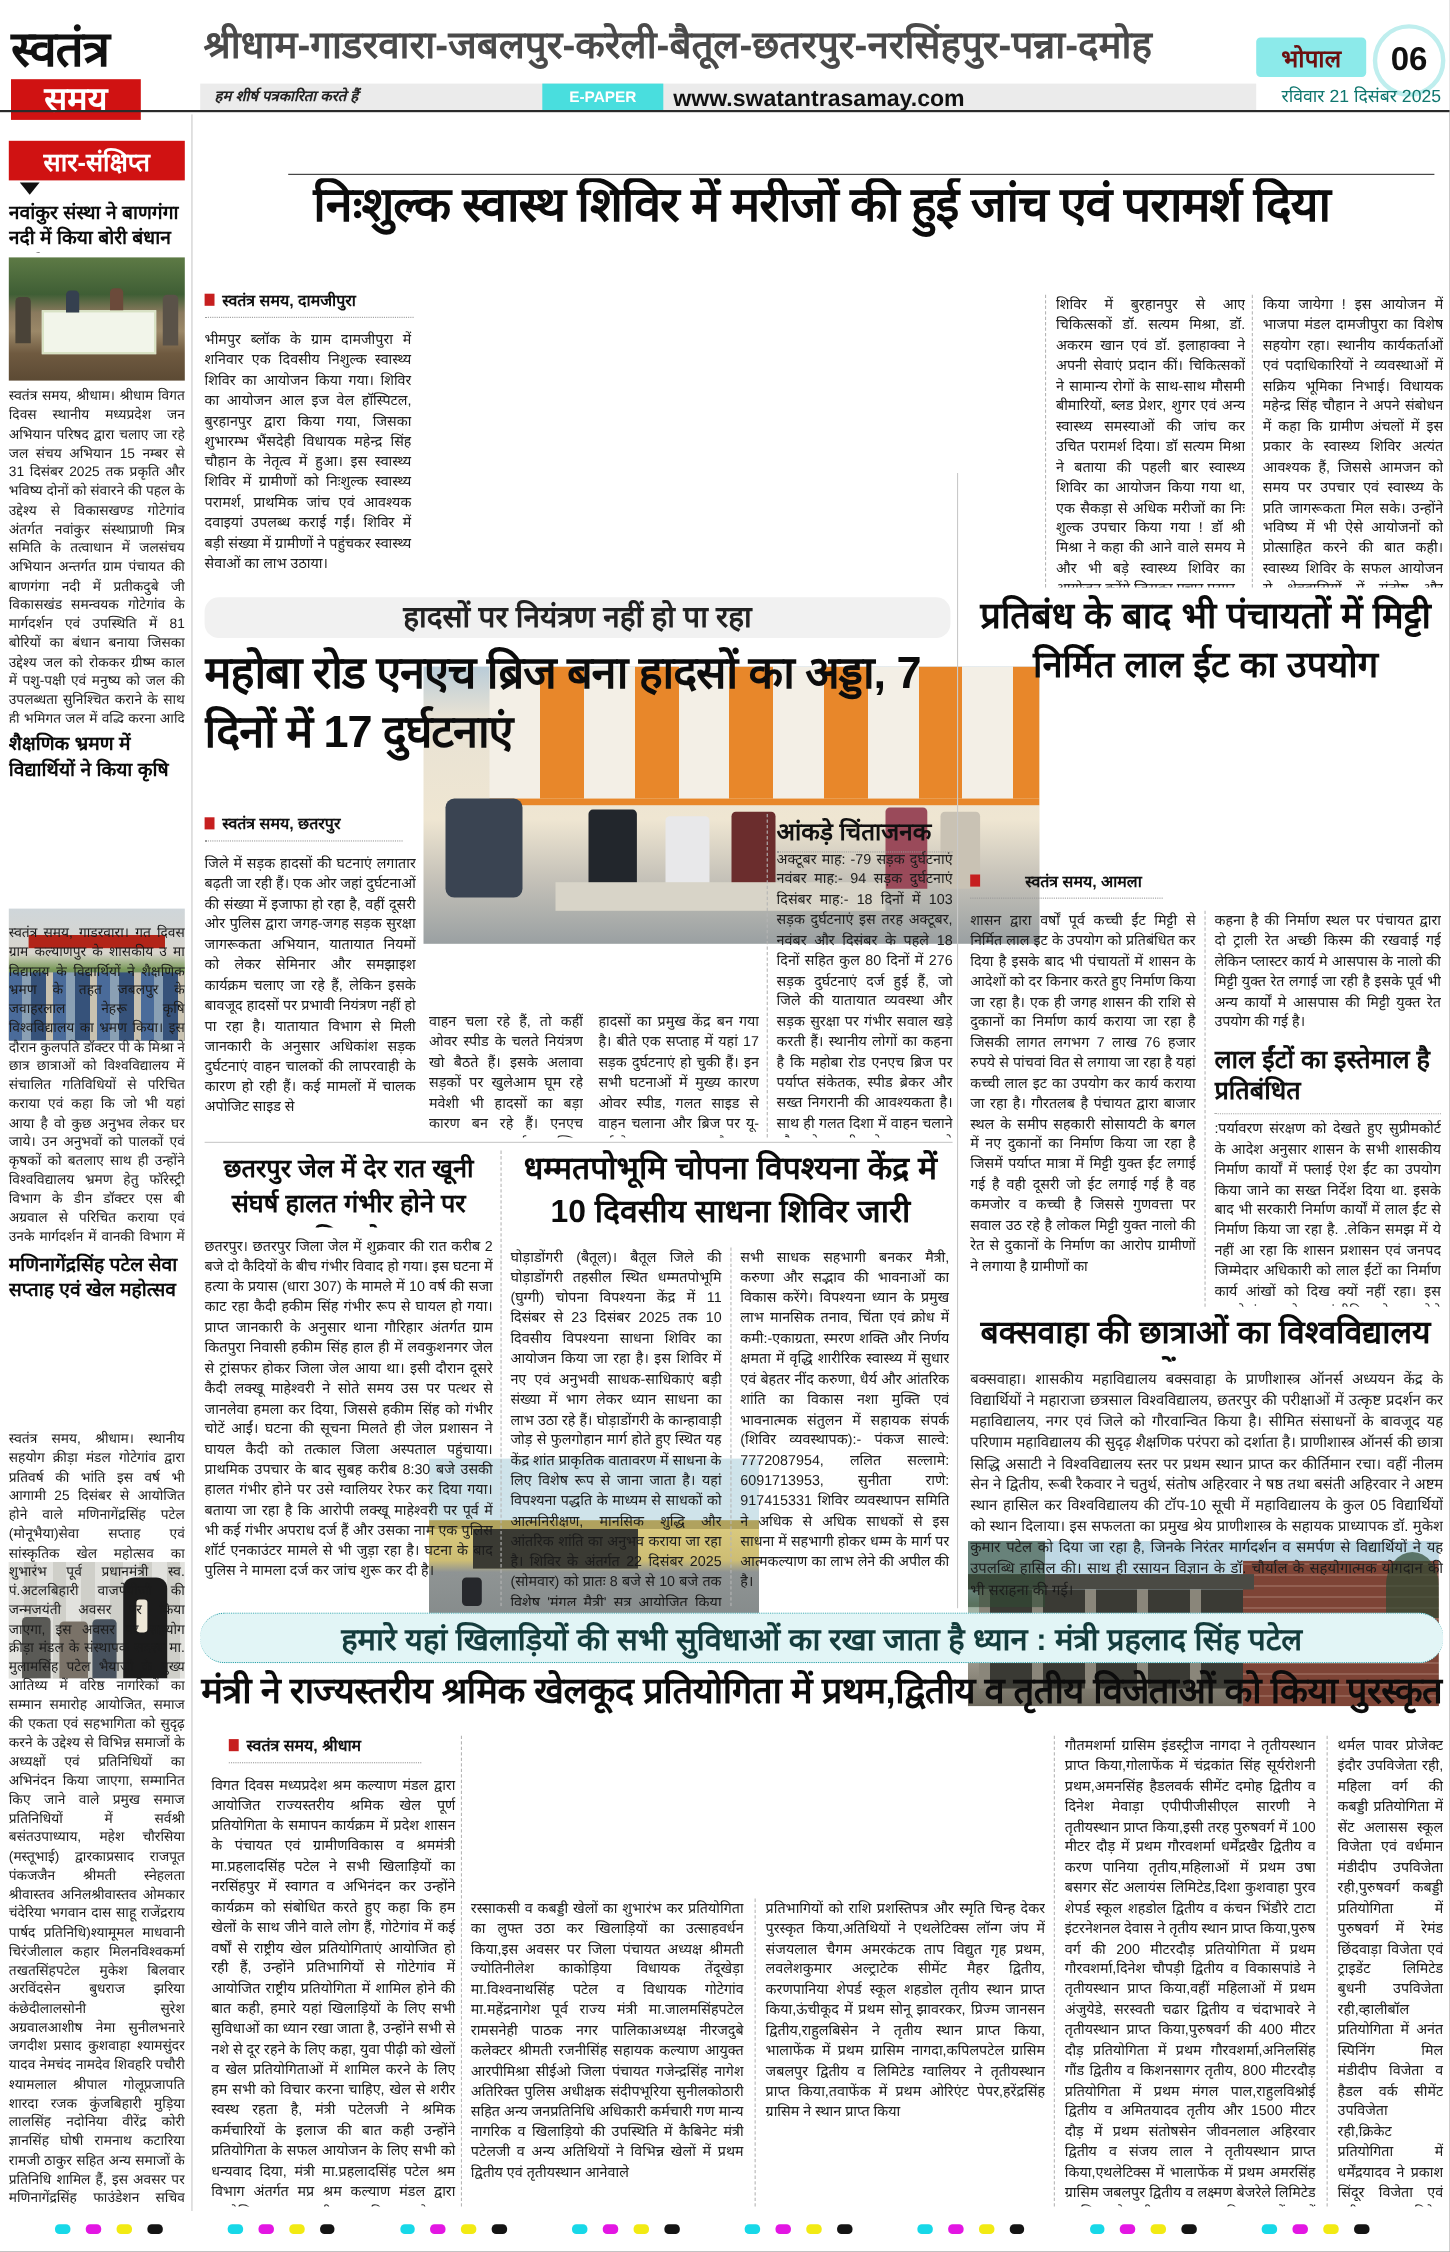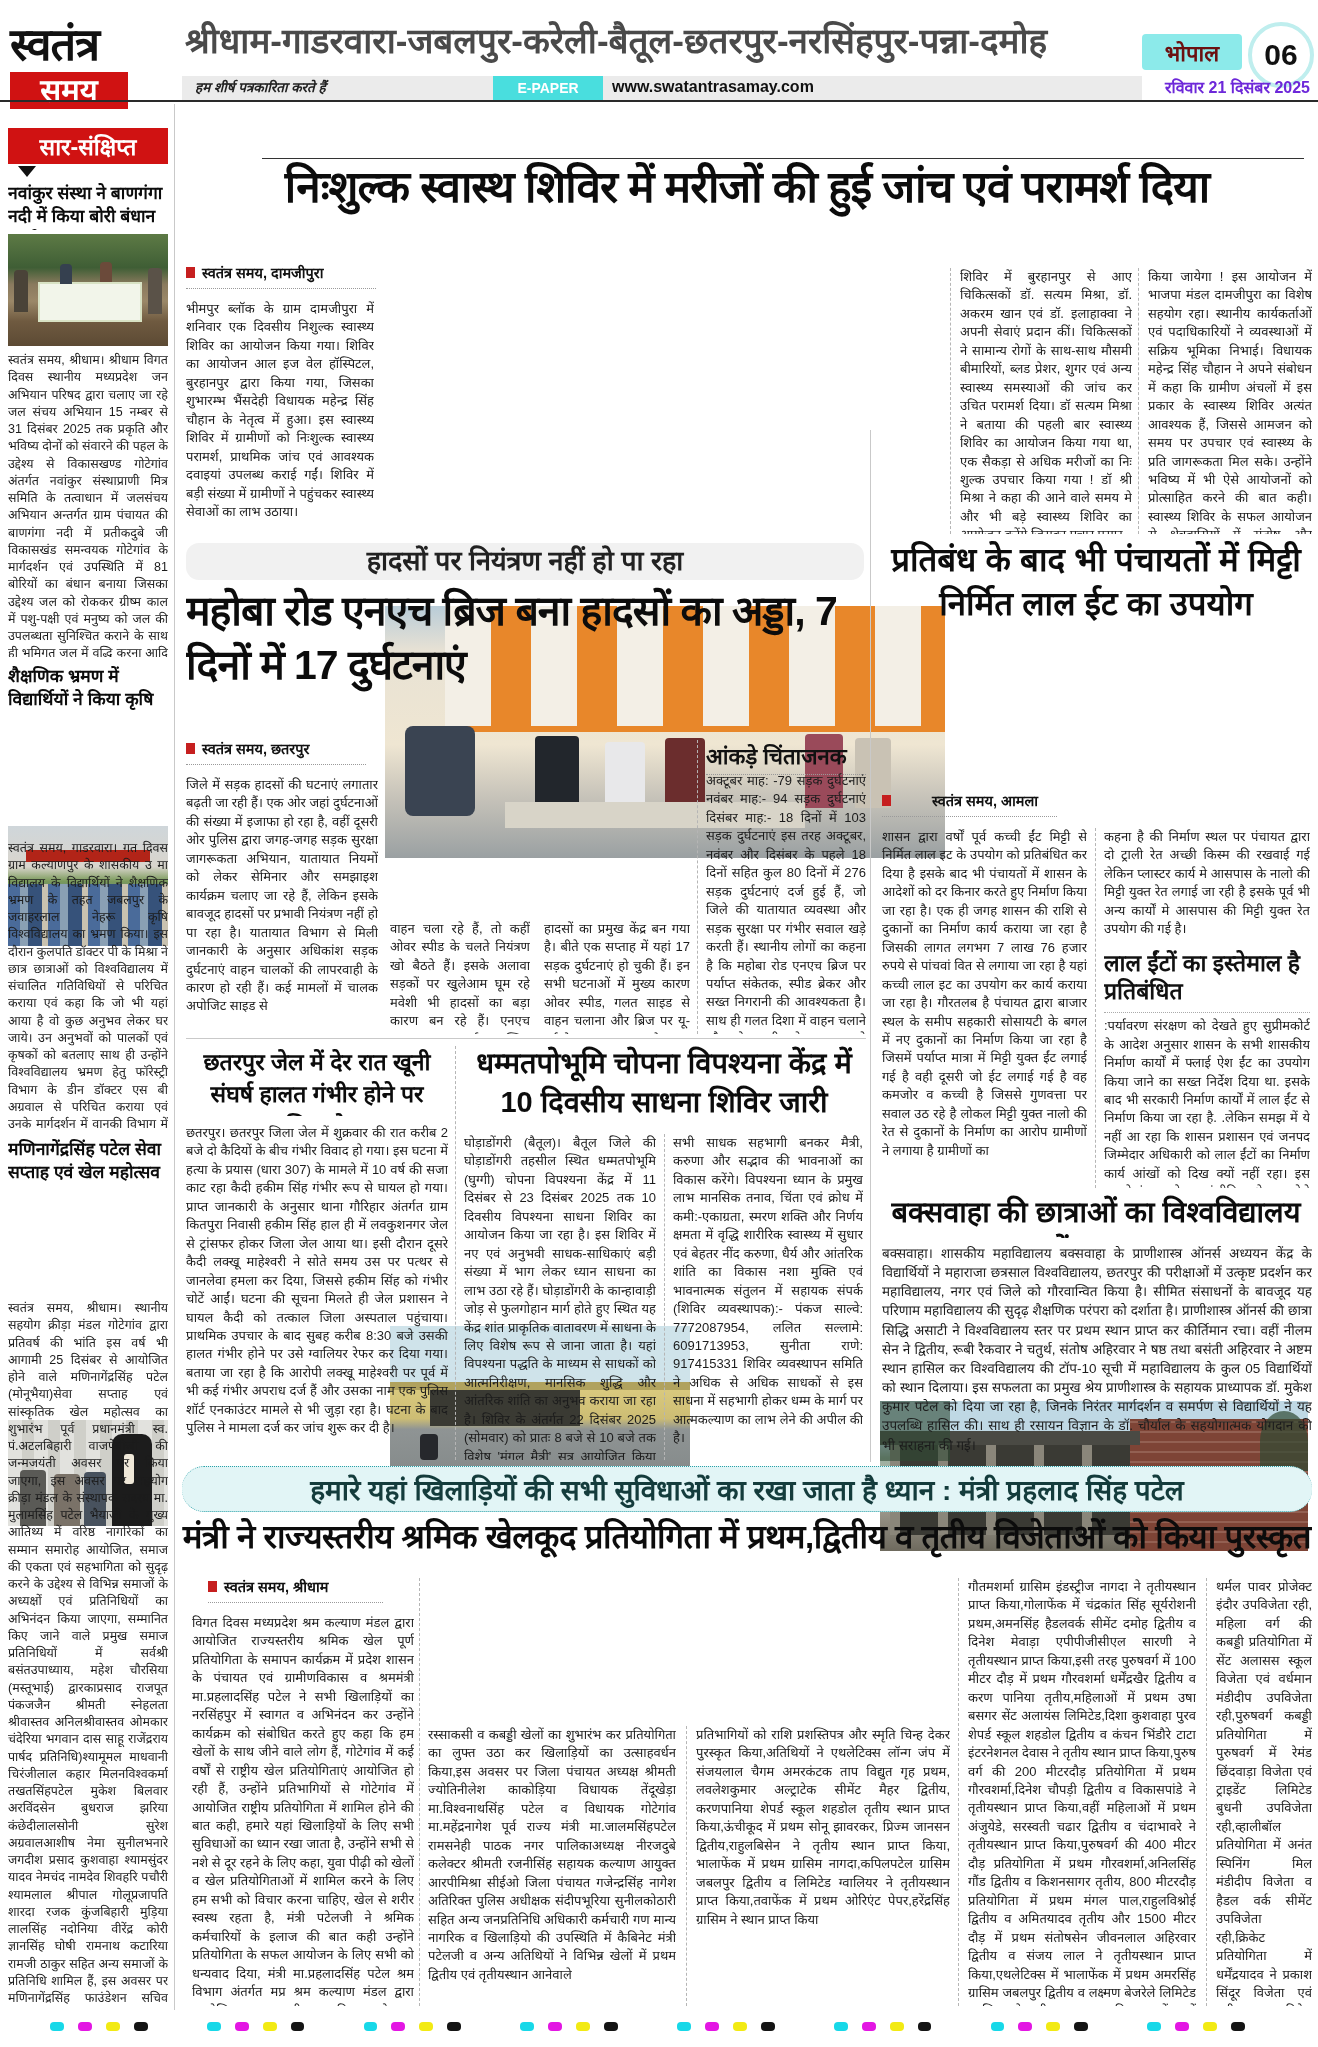--- a/index.html
+++ b/index.html
@@ -33,22 +33,22 @@
     <div class="abs" style="left:10px;top:20px;width:165px;height:96px;">
       <div style="font-size:45px;font-weight:800;color:#111;line-height:1.1;letter-spacing:-1px;">स्वतंत्र</div>
       <div style="margin-top:2px;width:118px;background:#d01212;color:#fff;font-size:31px;font-weight:800;text-align:center;line-height:1.15;padding:1px 0;">समय</div>
     </div>
     <div class="abs" style="left:185px;top:8px;width:950px;height:62px;font-size:35px;font-weight:800;color:#4a4a4a;white-space:nowrap;overflow:hidden;display:flex;align-items:center;">श्रीधाम-गाडरवारा-जबलपुर-करेली-बैतूल-छतरपुर-नरसिंहपुर-पन्ना-दमोह</div>
     <div class="abs" style="left:1142px;top:34px;width:100px;height:36px;background:#8ceaea;border-radius:4px;display:flex;align-items:center;justify-content:center;font-size:22px;font-weight:800;color:#6b1010;">भोपाल</div>
     <div class="abs" style="left:1248px;top:22px;width:58px;height:58px;border-radius:50%;background:#fff;border:4px solid #bfeeee;display:flex;align-items:center;justify-content:center;font-size:30px;font-weight:800;color:#111;">06</div>
     <div class="abs" style="left:182px;top:76px;width:960px;height:24px;background:#ebebeb;"></div>
     <div class="abs" style="left:195px;top:78px;width:250px;height:20px;font-size:13.5px;font-style:italic;font-weight:bold;color:#222;overflow:hidden;">हम शीर्ष पत्रकारिता करते हैं</div>
     <div class="abs" style="left:493px;top:76px;width:110px;height:24px;background:#49dede;color:#fff;font-size:14px;font-weight:800;display:flex;align-items:center;justify-content:center;">E-PAPER</div>
-    <div class="abs" style="left:612px;top:78px;width:280px;height:20px;font-size:16px;font-weight:bold;color:#111;">www.swatantrasamay.com</div>
-    <div class="abs" style="left:1120px;top:76px;width:190px;height:22px;font-size:16px;font-weight:700;color:#6d28d9;text-align:right;">रविवार 21 दिसंबर 2025</div>
+    <div class="abs" style="left:612px;top:78px;width:280px;height:20px;font-size:21px;font-weight:bold;color:#111;">www.swatantrasamay.com</div>
+    <div class="abs" style="left:1120px;top:76px;width:190px;height:22px;font-size:16px;font-weight:400;color:#0f766e;text-align:right;">रविवार 21 दिसंबर 2025</div>
     <div class="abs solidrule" style="left:0;top:100px;width:1318px;height:2px;"></div>
   </div>
 
   <div class="abs" style="left:174px;top:104px;width:1px;height:1906px;background:#c9c9c9;"></div>
 
   <div class="abs" style="left:8px;top:128px;width:160px;height:36px;background:#d01212;color:#fff;display:flex;align-items:center;justify-content:center;font-size:23px;font-weight:800;">सार-संक्षिप्त</div>
   <div class="abs" style="left:18px;top:166px;width:0;height:0;border-left:9px solid transparent;border-right:9px solid transparent;border-top:11px solid #111;"></div>
 
   <div class="abs headline" style="left:8px;top:182px;width:160px;height:48px;font-size:17.5px;line-height:1.3;">नवांकुर संस्था ने बाणगंगा नदी में किया बोरी बंधान कार्य</div>
   <div class="abs photo" style="left:8px;top:234px;width:160px;height:112px;background:linear-gradient(180deg,#5d7a45 0%,#3f5e35 30%,#8a7a5e 45%,#9b8868 60%,#6f5a40 78%,#5c4a34 100%);">

